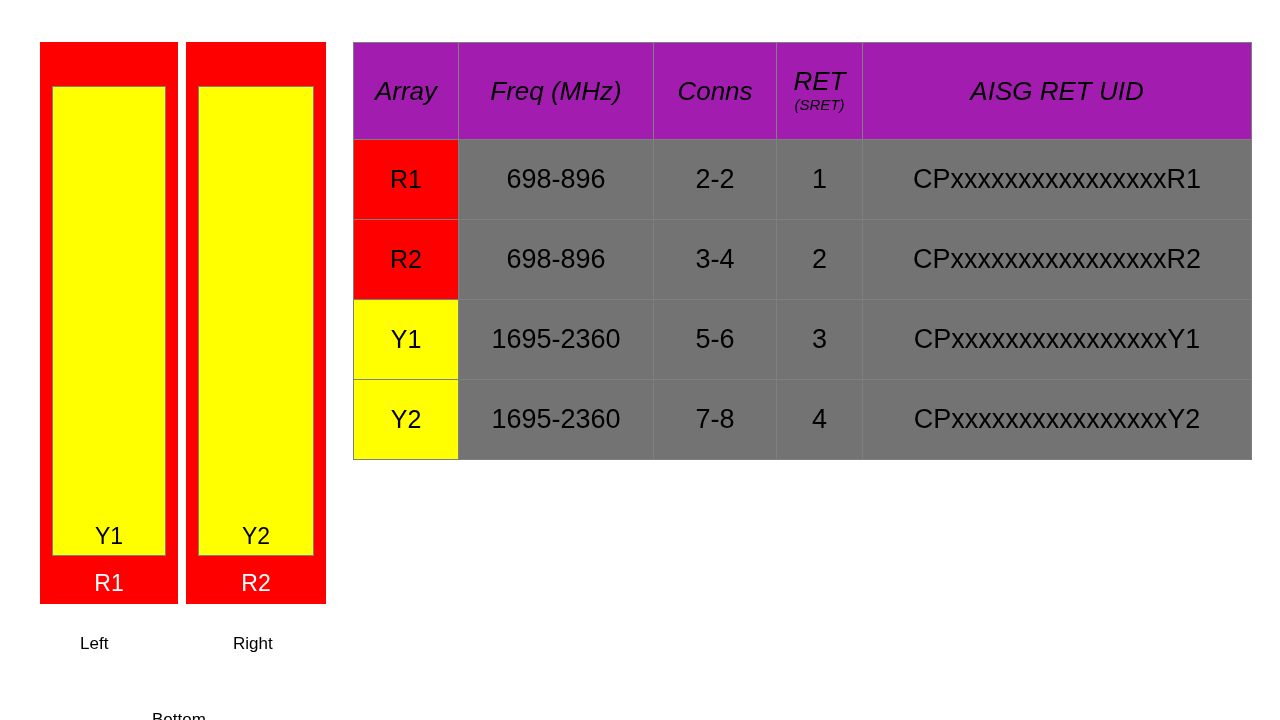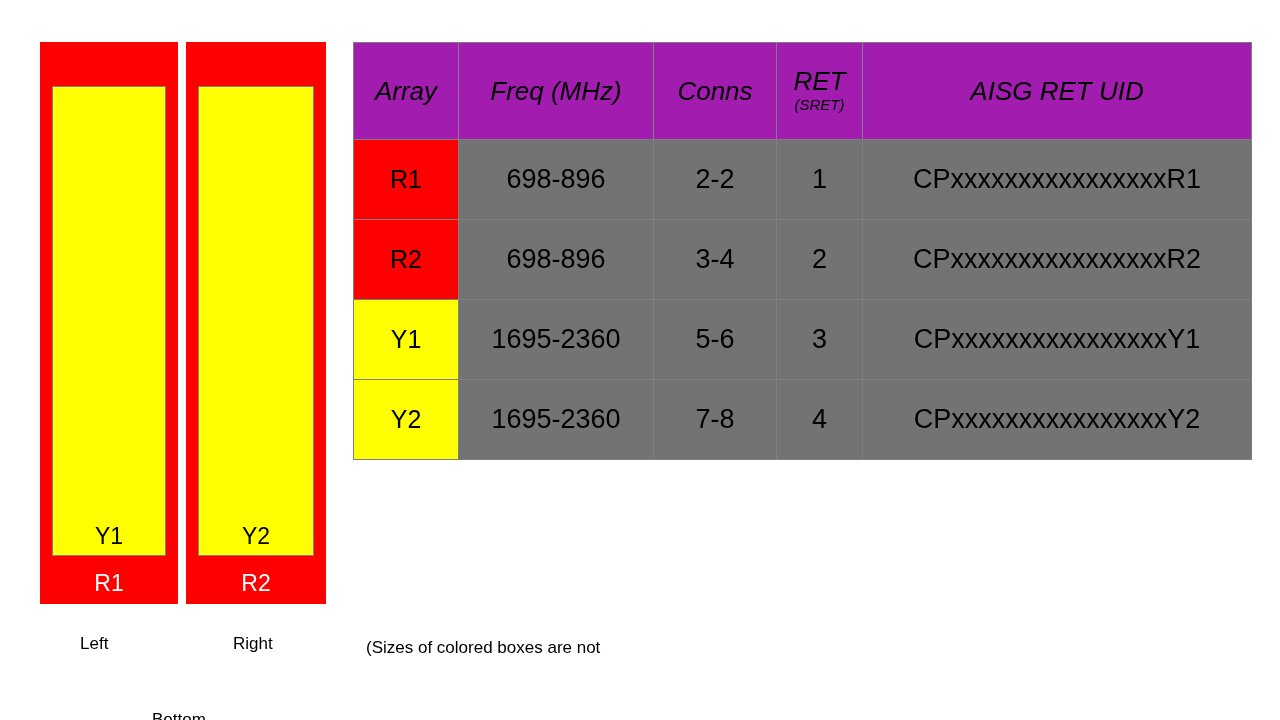--- a/index.html
+++ b/index.html
@@ -193,14 +193,13 @@
       <td class="cell-yellow">Y2</td>
       <td>1695-2360</td>
       <td>7-8</td>
       <td>4</td>
       <td>CPxxxxxxxxxxxxxxxxY2</td>
     </tr>
   </tbody>
 </table>
 
 <div id="footnote">
-  <span>(Sizes of colored boxes are not</span>
 </div>
 
 </body></html>

